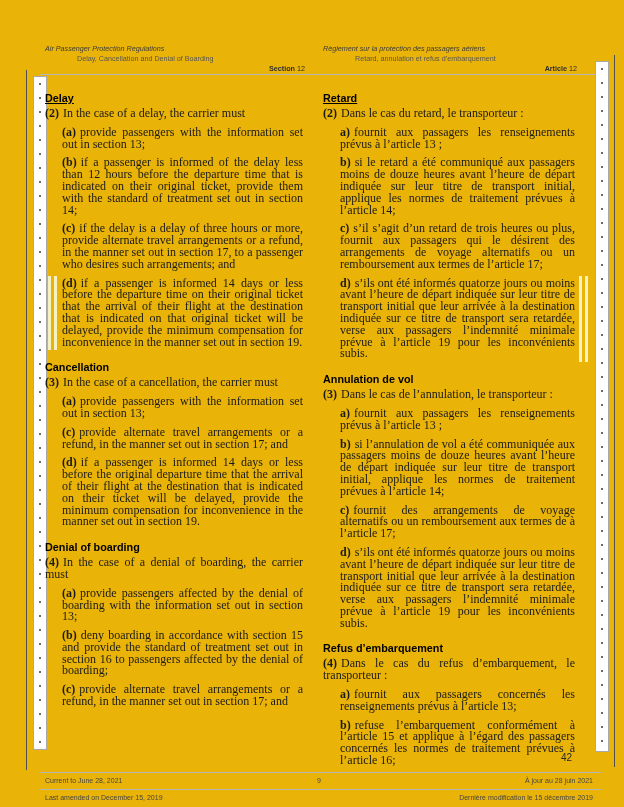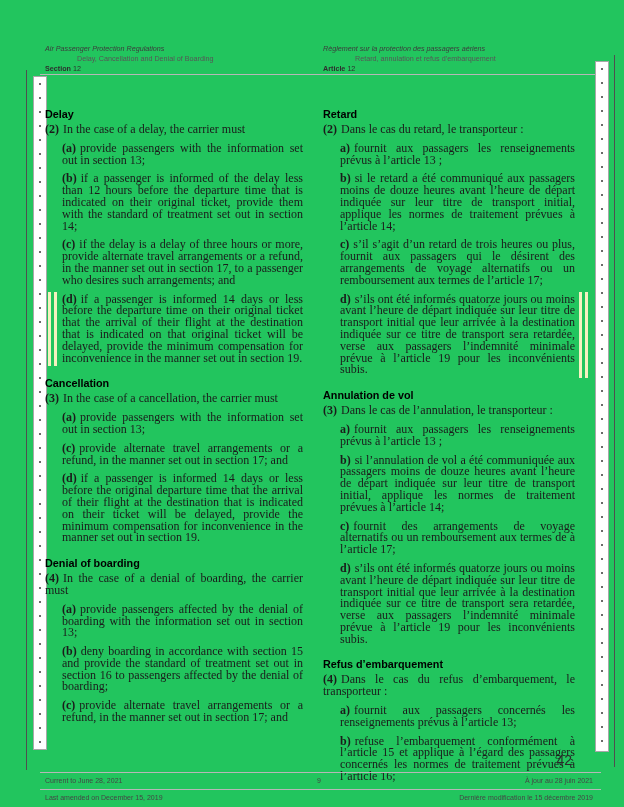--- a/index.html
+++ b/index.html
@@ -1,28 +1,28 @@
 <!DOCTYPE html>
 <html style="--hl: #f5f1c0;"><head>
 <meta charset="utf-8">
 <style>
   html,body { margin:0; padding:0; background:#ffffff; }
   .page {
-    position:relative; width:624px; height:807px; background:#22c55e;
+    position:relative; width:624px; height:807px; background:#eab308;
     overflow:hidden; font-family:"Liberation Serif", serif;
   }
 
   
   .hdr-block { position:absolute; top:44px; font-family:"Liberation Sans", sans-serif;
                font-size:7.2px; line-height:10px; color:#4a4a4a; }
   .hdr-en { left:45px; width:260px; }
   .hdr-fr { left:323px; width:254px; }
   .hdr-title { font-style:italic; color:#3c3c3c; }
   .hdr-sub   { color:#565656;padding-left:32px; }
-  .hdr-sec   { color:#2e2e2e; }
+  .hdr-sec   { color:#2e2e2e;text-align:right; }
   .hdr-sec .b { font-weight:bold; }
   .rule { position:absolute; left:40px; right:23px; height:1px; background:#b7b7b7; }
   .hdr-rule { top:74px; }
 
   
   .vline { position:absolute; width:1px; background:#4f4f4f; }
   .vline-left  { left:26px;  top:70px; height:700px; }
   .vline-right { left:614px; top:55px; height:712px; }
   .tickbox { position:absolute; width:12px; border:1px solid #a8a8a8; background:#fff; }
   .tickbox-left  { left:33px;  top:76px; height:672px; }
@@ -33,21 +33,21 @@
   }
 
   
   .col { position:absolute; top:92px; color:#1b1b1b; }
   .col-en { left:45px;  width:258px; }
   .col-fr { left:323px; width:252px; }
   .col h3 {
     margin:13px 0 4px; font-family:"Liberation Sans", sans-serif;
     font-size:10.8px; line-height:12px; font-weight:bold; color:#000;
   }
-  .col h3:first-child { margin-top:16px; }
+  .col h3:first-child { margin-top:0;text-decoration:underline; }
   .col p {
     margin:0 0 7px; font-size:12px; line-height:11.8px;
     text-align:justify; hyphens:auto; -webkit-hyphens:auto;
   }
   .col p.item { margin-left:17px; position:relative; }
   .lbl { font-weight:bold; margin-right:4px; }
 
   
   .bars {
     position:absolute; top:-2px; bottom:-2px; width:10px;
@@ -61,21 +61,21 @@
   .ftr-rule2 { top:789px; }
   .ftr-row { position:absolute; left:45px; right:31px;
              font-family:"Liberation Sans", sans-serif; font-size:7px; line-height:9px; color:#454545; }
   .ftr-row1 { top:776px; }
   .ftr-row2 { top:793px; }
   .ftr-left { position:absolute; left:0; }
   .ftr-right { position:absolute; right:0; text-align:right; }
   .ftr-center { position:absolute; left:50%; transform:translateX(-50%); }
   .statute-page {
     position:absolute; top:752px; right:52px;
-    font-family:"Liberation Sans", sans-serif; font-size:14px; color:#2b2b2b;
+    font-family:"Liberation Sans", sans-serif; font-size:10px; color:#2b2b2b;
   }
 </style>
 </head>
 <body>
 
 <div class="page">
 
   <div class="hdr-block hdr-en">
     <div class="hdr-title">Air Passenger Protection Regulations</div>
     <div class="hdr-sub">Delay, Cancellation and Denial of Boarding</div>

